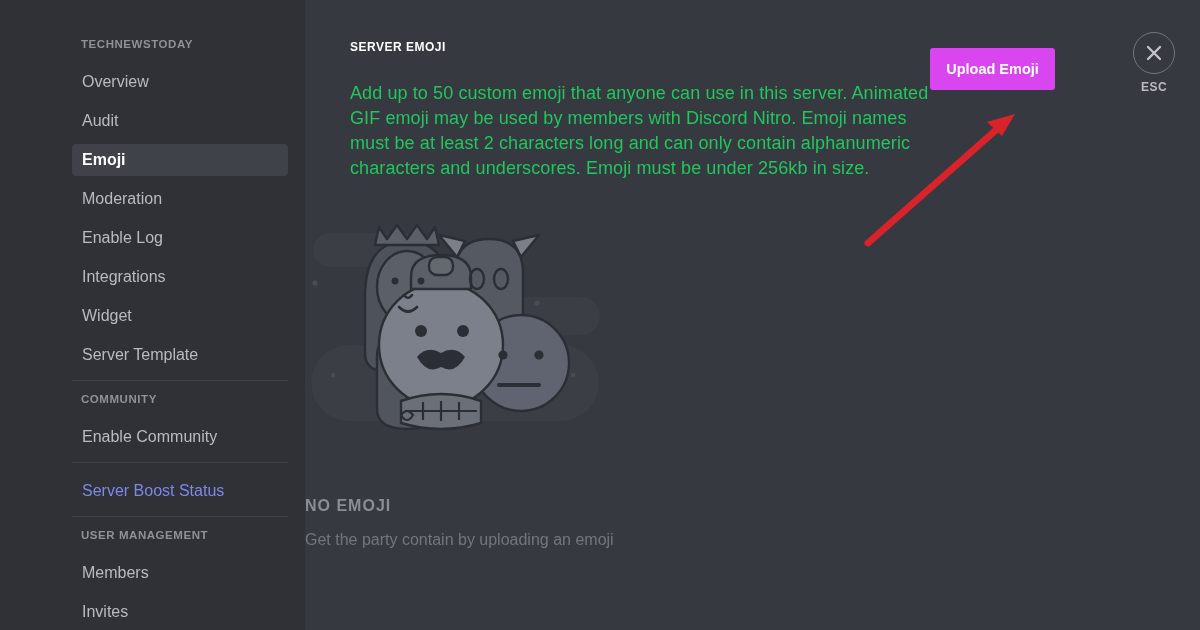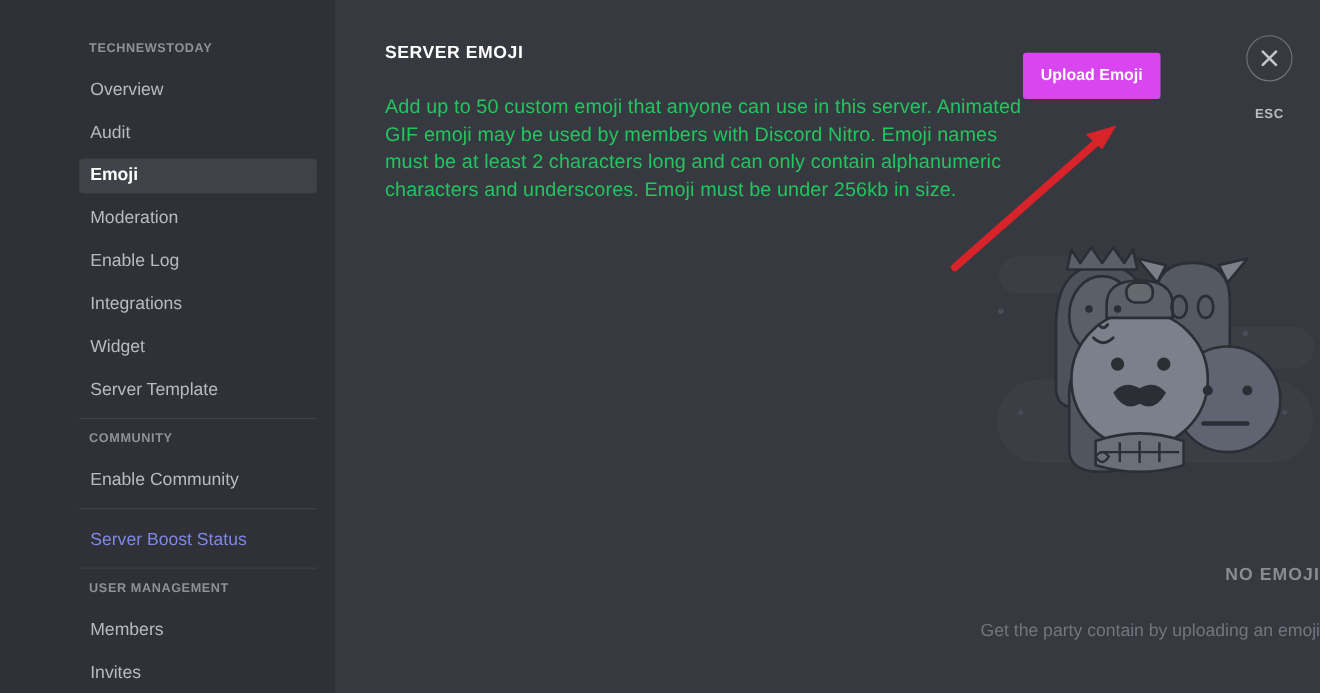--- a/index.html
+++ b/index.html
@@ -33,21 +33,21 @@
   .side-item.active { background:#3f4248; color:#ffffff; font-weight:bold; }
   .side-item.link { color:#7f88e8; }
   .divider { height:1px; background:#3f4248; margin:9px 17px 12px 12px; }
 
   
   .main {
     flex:1; height:630px; background:#36393f; position:relative;
     padding:40px 60px 0 45px; overflow:hidden;
   }
   .title {
-    font-size:16px; font-weight:bold; color:#ffffff;
+    font-size:12px; font-weight:bold; color:#ffffff;
     letter-spacing:.5px; text-transform:uppercase; margin-bottom:27px;
   }
   .desc {
     font-size:18px; line-height:25px; color:#22c55e;
     max-width:595px; letter-spacing:.1px;
   }
 
   
   .upload-btn {
     position:absolute; left:625px; top:48px;
@@ -63,28 +63,28 @@
     position:absolute; right:16px; top:32px;
     width:60px; display:flex; flex-direction:column;
     align-items:center; cursor:pointer;
   }
   .esc-circle {
     width:42px; height:42px; border-radius:50%;
     border:1.6px solid #72767d; display:flex;
     align-items:center; justify-content:center;
   }
   .esc-label {
-    margin-top:22px; font-size:12px; font-weight:bold;
+    margin-top:6px; font-size:12px; font-weight:bold;
     letter-spacing:.5px; color:#b9bbbe;text-align:center;
   }
 
   
   .empty {
     position:absolute; left:0; right:0; top:205px;
-    display:flex; flex-direction:column; align-items:flex-end;gap:17px;
+    display:flex; flex-direction:column; align-items:flex-start;
   }
   .art { width:300px; height:250px; display:block; }
   .empty-title {
     margin-top:42px; font-size:16px; font-weight:bold;
     letter-spacing:1px; color:#8a8e93; text-transform:uppercase;
   }
   .empty-sub { margin-top:16px; font-size:16px; color:#72767d; }
 
   
   .arrow-layer {

